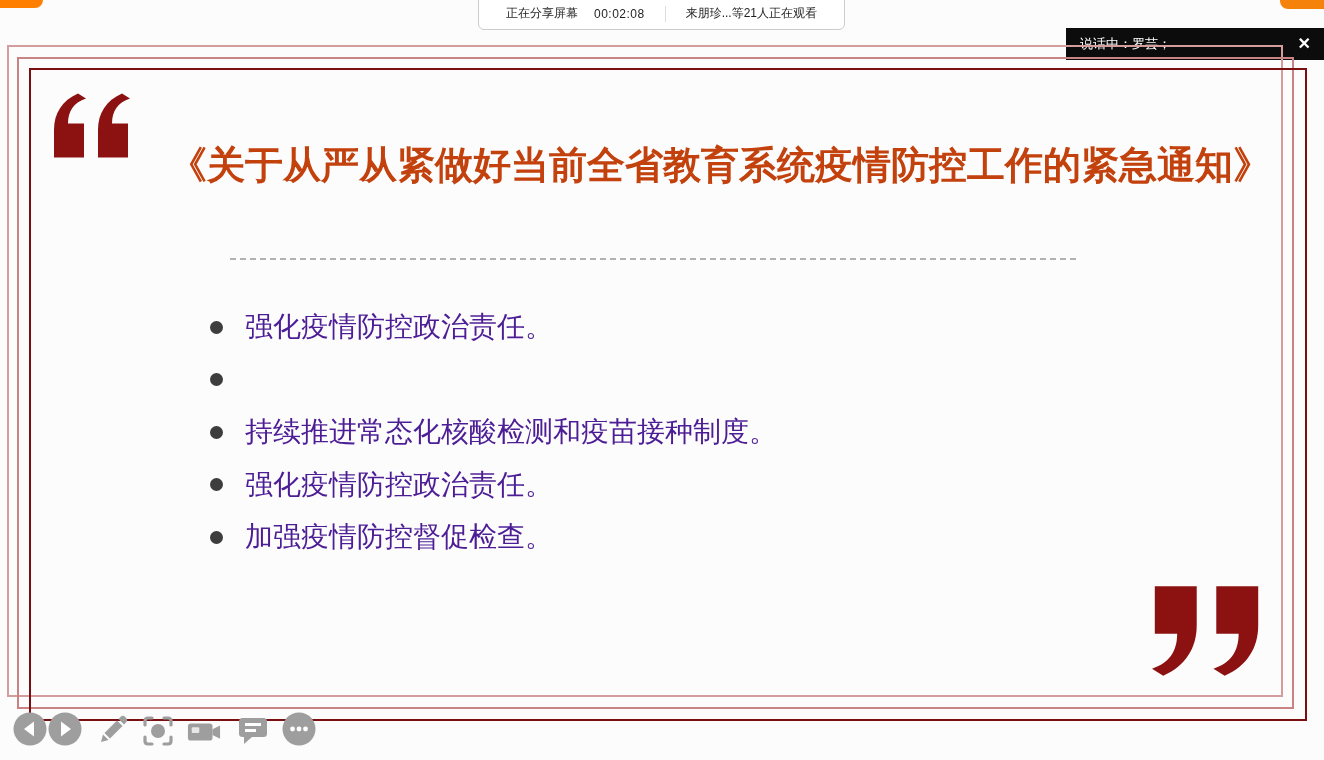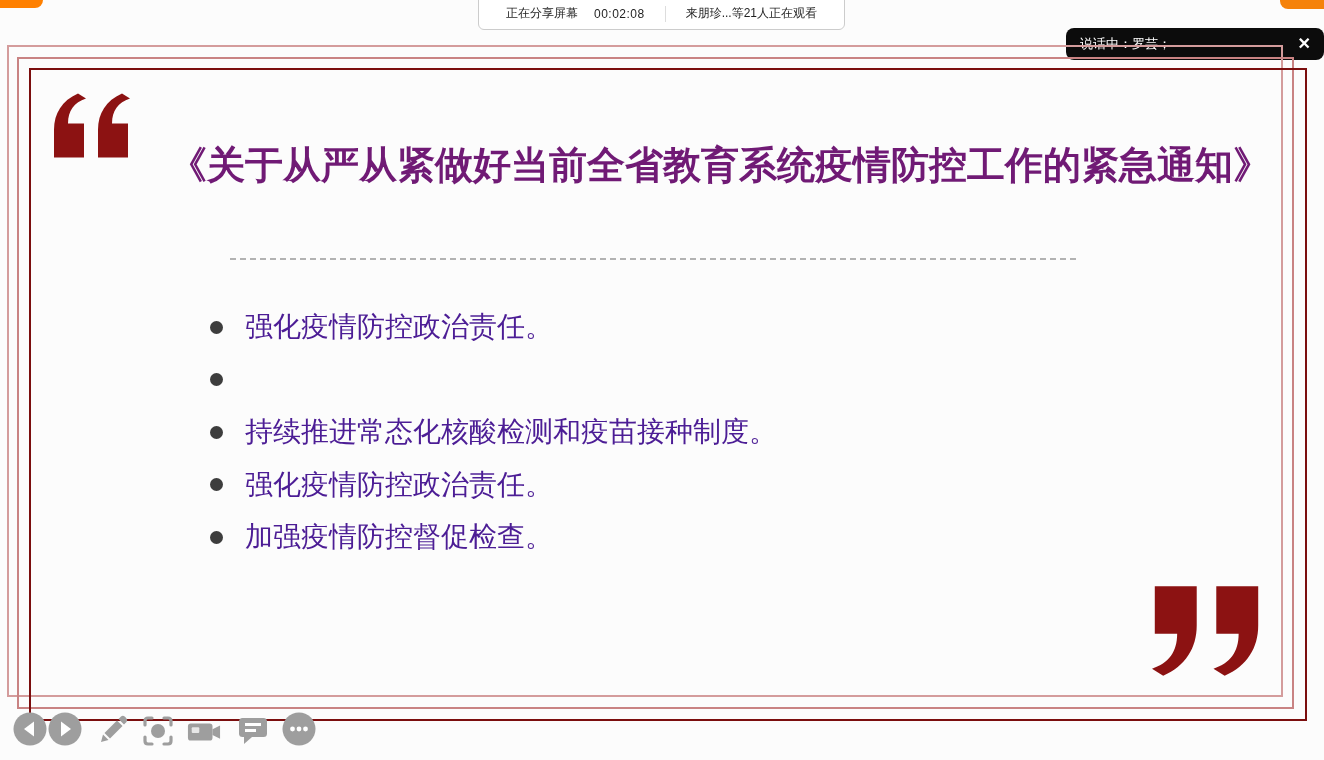--- a/index.html
+++ b/index.html
@@ -19,41 +19,41 @@
     box-sizing:border-box;display:flex;align-items:center;justify-content:center;
     font-size:12px;color:#1f1f1f;
   }
   .share-bar .status{margin-right:16px;}
   .share-bar .timer{letter-spacing:.5px;}
   .share-bar .vdiv{width:1px;height:16px;background:#dddddd;margin:0 20px;}
 
   
   .speaker-bar{
     position:absolute;left:1066px;top:28px;width:258px;height:32px;
-    background:#0c0c0c;border-radius:8px;box-sizing:border-box;
+    background:#0c0c0c;border-radius:0;box-sizing:border-box;
     display:flex;align-items:center;justify-content:space-between;
     color:#ffffff;font-size:13px;padding:0 13px 0 14px;
   }
   .speaker-bar .close{color:#ffffff;font-size:16px;font-weight:bold;line-height:1;cursor:pointer;}
 
   
   .frame{position:absolute;box-sizing:border-box;background:transparent;pointer-events:none;}
   .frame-a{left:7px;top:45px;width:1276px;height:652px;border:2px solid #d49c9c;}
   .frame-b{left:17px;top:57px;width:1277px;height:652px;border:2px solid #c98383;}
   .frame-c{left:29px;top:68px;width:1278px;height:653px;border:2px solid #7b0e0e;}
 
   
   .quote-open{position:absolute;left:52px;top:93px;width:78px;height:65px;}
   .quote-close{position:absolute;left:1152px;top:585px;width:109px;height:92px;transform:rotate(180deg);}
   .quote-open svg,.quote-close svg{display:block;width:100%;height:100%;}
 
   
   .slide-title{
     position:absolute;left:140px;top:138px;width:1160px;
-    text-align:center;font-size:38px;line-height:54px;font-weight:900;color:#701a75;
+    text-align:center;font-size:38px;line-height:54px;font-weight:900;color:#c2410c;
     white-space:nowrap;
   }
 
   
   .divider-dashed{position:absolute;left:230px;top:258px;width:846px;height:0;border-top:2px dashed #b2b2b2;}
 
   
   .bullet-list{position:absolute;left:210px;top:311px;}
   .bullet-row{display:flex;align-items:center;height:32px;margin-bottom:20.5px;}
   .bullet-dot{width:13px;height:13px;border-radius:50%;background:#3d3d3d;margin-right:22px;flex:none;}

